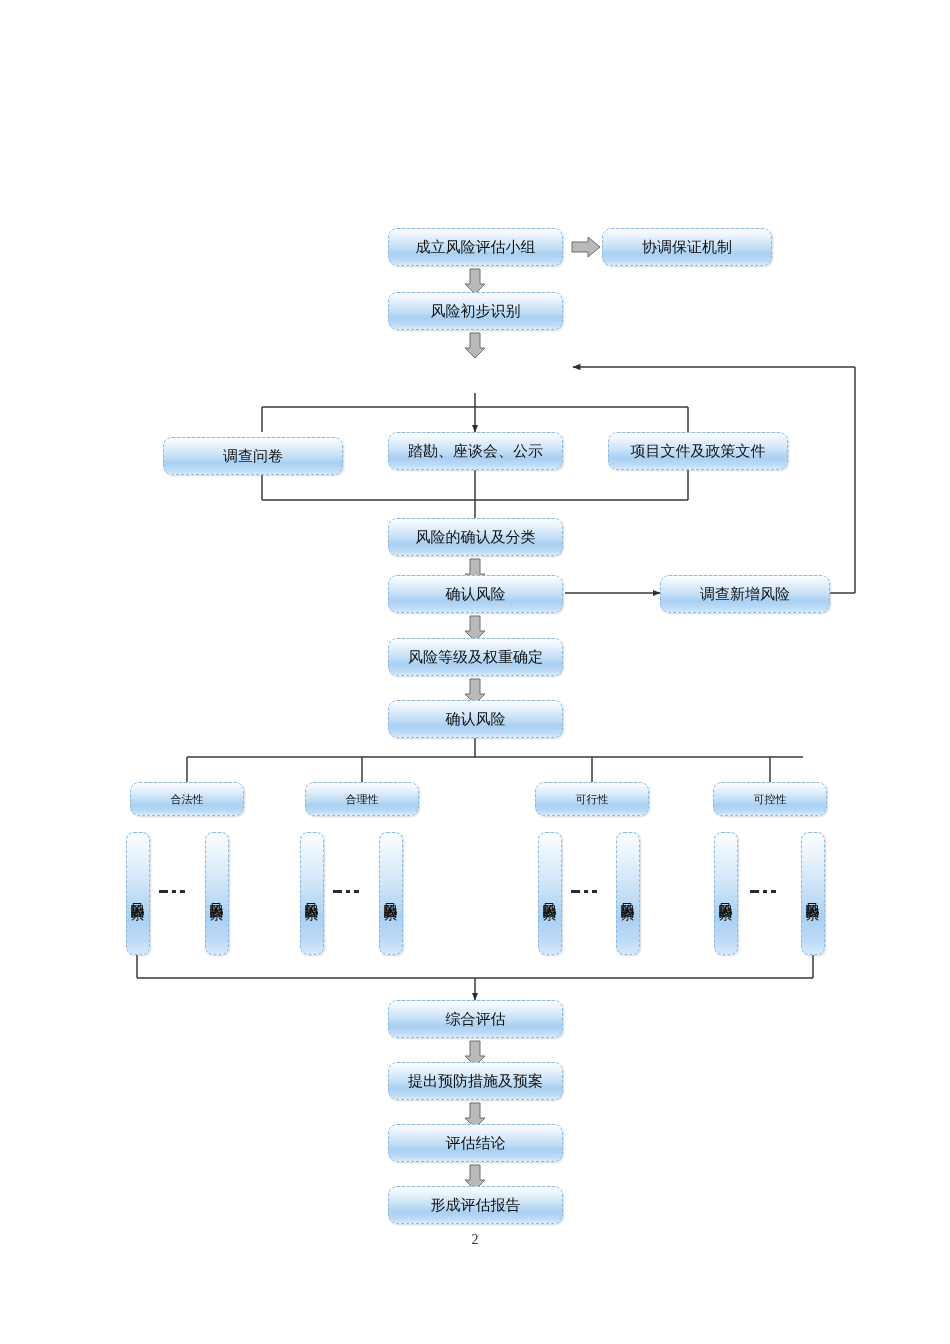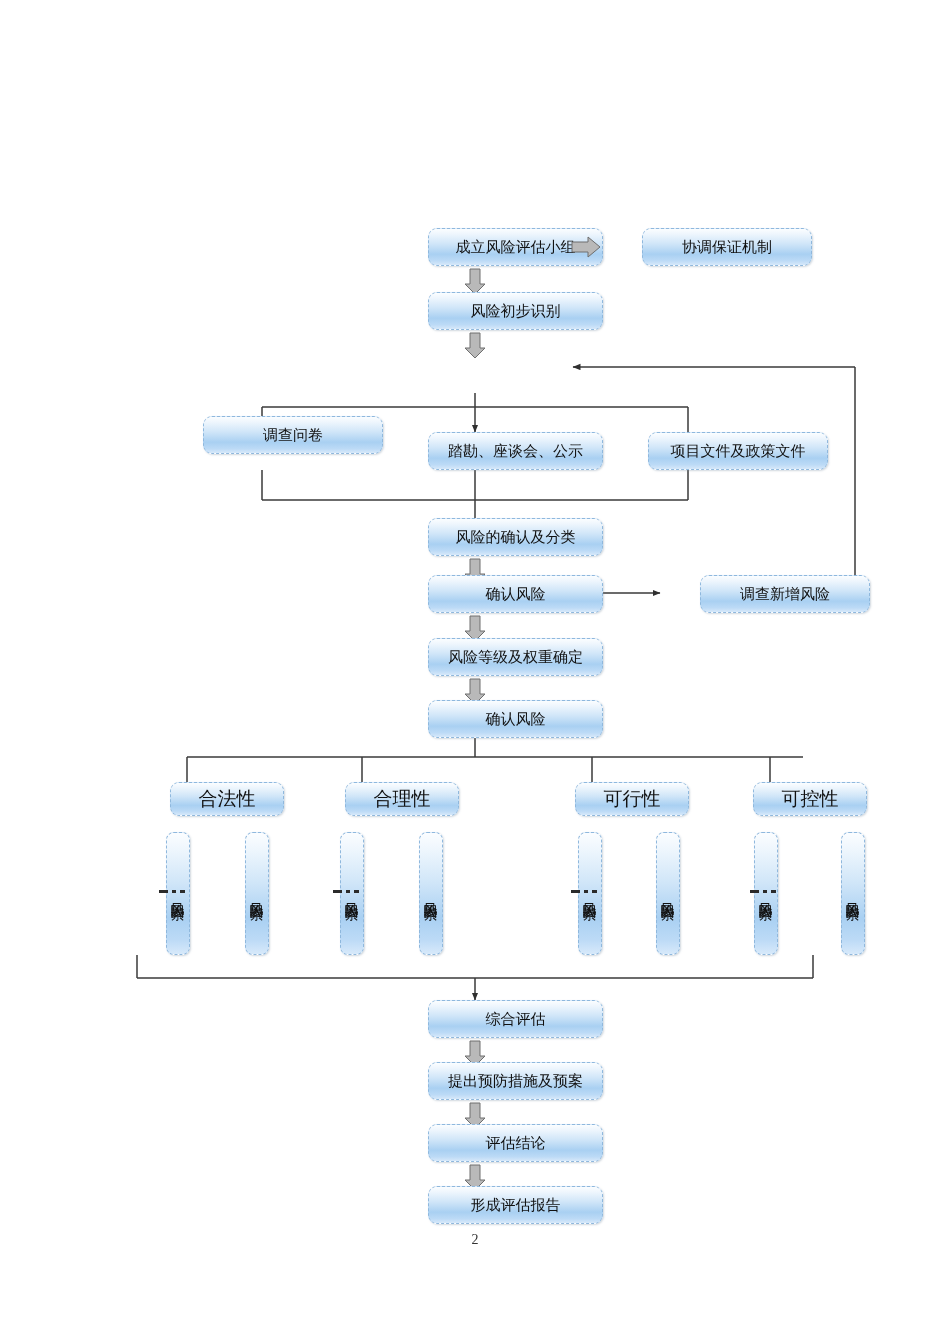--- a/index.html
+++ b/index.html
@@ -39,31 +39,30 @@
        #fbfdff 0%,
        #eef6fd 14%,
        #cfe5f8 42%,
        #a9d0f2 70%,
        #bcdaf6 88%,
        #d7e9fa 100%);
     box-shadow:1px 1px 2px rgba(120,140,160,.35);
     display:flex;align-items:center;justify-content:center;
     font-size:15px;color:#111;white-space:nowrap;
     font-family:"DejaVu Sans","Liberation Sans",sans-serif;
-    margin-left:40px;
   }
   .node.vert{
     writing-mode:vertical-rl;
     text-orientation:upright;
     letter-spacing:1px;
     font-size:14px;
     border-radius:8px;
     padding:3px 0;
   }
-  .node.small{font-size:19px;}
+  .node.small{font-size:11px;}
 
   
   .barrow{position:absolute;}
   .barrow svg{display:block;}
 
   
   .dashdot{
     position:absolute;height:3px;width:26px;
     background:
       linear-gradient(to right,#2b2b2b 0 9px,transparent 9px 13px,
@@ -132,21 +131,21 @@
       </svg>
     </div>
     <div class="node" style="left:388px;top:292px;width:175px;height:38px;">风险初步识别</div>
 
     <div class="barrow" style="left:464px;top:332px;">
       <svg width="22" height="27" viewBox="0 0 22 27">
         <path d="M6,1 L16,1 L16,16 L21,16 L11,26 L1,16 L6,16 z" fill="#b9b9b9" stroke="#6e6e6e" stroke-width="1"></path>
       </svg>
     </div>
 
-    <div class="node" style="left:163px;top:416px;width:180px;height:38px;">调查问卷</div>
+    <div class="node" style="left:163px;top:437px;width:180px;height:38px;">调查问卷</div>
     <div class="node" style="left:388px;top:432px;width:175px;height:38px;">踏勘、座谈会、公示</div>
     <div class="node" style="left:608px;top:432px;width:180px;height:38px;">项目文件及政策文件</div>
 
     <div class="node" style="left:388px;top:518px;width:175px;height:38px;">风险的确认及分类</div>
 
     <div class="barrow" style="left:464px;top:558px;">
       <svg width="22" height="27" viewBox="0 0 22 27">
         <path d="M6,1 L16,1 L16,16 L21,16 L11,26 L1,16 L6,16 z" fill="#b9b9b9" stroke="#6e6e6e" stroke-width="1"></path>
       </svg>
     </div>

